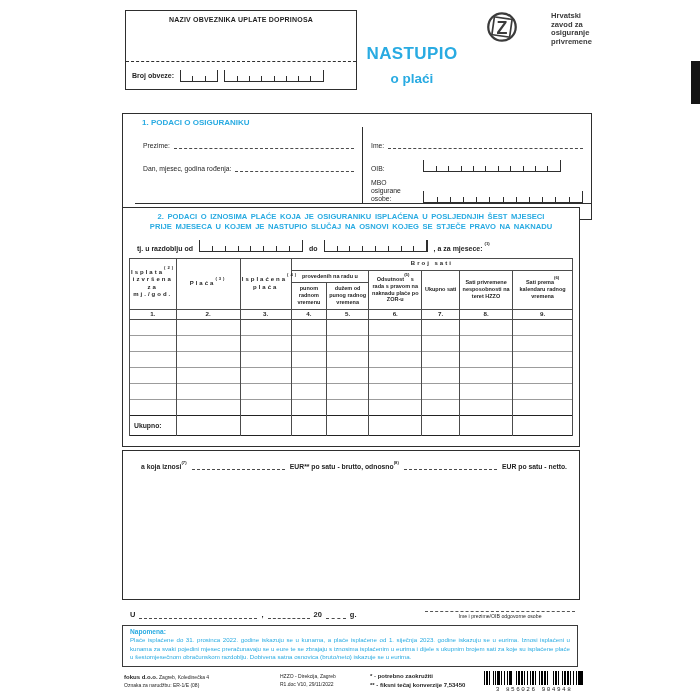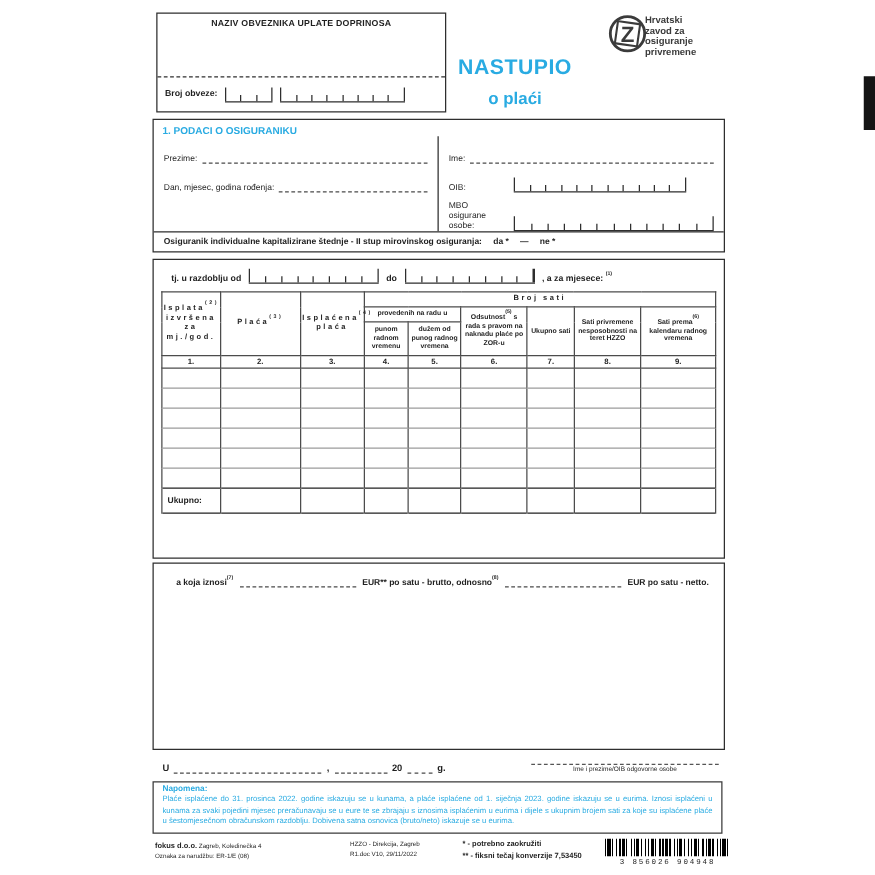--- a/index.html
+++ b/index.html
@@ -10,33 +10,33 @@
   .naziv-box{left:125px;top:10px;width:230px;height:78px;border:1.2px solid #2e2e2e;display:flex;flex-direction:column;}
   .naziv-title{font-size:7px;font-weight:700;text-align:center;padding-top:5px;letter-spacing:.2px;}
   .naziv-spacer{flex:1;}
   .naziv-bottom{border-top:1.2px dashed #2e2e2e;height:27px;display:flex;align-items:center;gap:6px;padding:0 6px;}
   .lbl-b{font-size:7px;font-weight:700;white-space:nowrap;}
   .doc-title{left:356px;top:44px;width:112px;text-align:center;}
   .doc-title .t1{font-size:17px;font-weight:800;letter-spacing:.4px;}
   .doc-title .t2{font-size:13.5px;font-weight:800;margin-top:7px;}
   .doc-title div{color:var(--accent);}
   .logo{left:486px;top:11px;width:32px;height:32px;}
-  .logo-text{left:516px;top:12px;font-size:7.6px;font-weight:700;line-height:1.15;color:#3b3b3b;}
+  .logo-text{left:551px;top:12px;font-size:7.6px;font-weight:700;line-height:1.15;color:#3b3b3b;}
   .print-mark{left:691px;top:61px;width:9px;height:43px;background:#151515;}
   
   .comb{display:flex;align-items:flex-end;position:relative;height:11px;border-bottom:1.3px solid #2e2e2e;}
   .comb::before,.comb::after{content:"";width:1.3px;height:11px;background:#2e2e2e;flex:none;}
   .comb i{flex:1;height:5px;border-right:1.1px solid #2e2e2e;}
   .comb i:last-child{border-right:none;}
   
   .dl{border-bottom:1px dashed #4a4a4a;height:8px;}
   
   .secbox{left:122px;width:456px;border:1.3px solid #2e2e2e;background:#fff;}
   .sechead{color:var(--accent);font-weight:700;font-size:8px;}
-  .s1{top:95px;height:105px;display:flex;flex-direction:column;}
+  .s1{top:113px;height:105px;display:flex;flex-direction:column;padding-left:12px;}
   .s1 .sechead{padding:4px 7px 0;}
   .s1-cols{flex:1;display:flex;}
   .s1-left{width:226px;border-right:1.1px solid #2e2e2e;padding:4px 8px 0 8px;}
   .s1-right{flex:1;padding:4px 8px 0 8px;}
   .frow{display:flex;align-items:flex-end;gap:4px;margin-top:9px;}
   .flbl{font-size:6.8px;white-space:nowrap;}
   .flbl2{font-size:6.8px;line-height:1.2;}
   .frow .dl{flex:1;}
   .s1-bottom{border-top:1.1px solid #2e2e2e;height:16px;display:flex;align-items:center;gap:9px;padding:0 8px;font-size:6.8px;font-weight:700;}
   .s2{top:207px;height:238px;}
@@ -181,20 +181,24 @@
     </div>
     <div class="s1-bottom">
       <span>Osiguranik individualne kapitalizirane štednje - II stup mirovinskog osiguranja:</span>
       <span>da *</span>
       <span>—</span>
       <span>ne *</span>
     </div>
   </div>
 
   <div class="abs secbox s2">
+    <div class="sechead s2-head">
+      <div>2. PODACI O IZNOSIMA PLAĆE KOJA JE OSIGURANIKU ISPLAĆENA U POSLJEDNJIH ŠEST MJESECI</div>
+      <div>PRIJE MJESECA U KOJEM JE NASTUPIO SLUČAJ NA OSNOVI KOJEG SE STJEČE PRAVO NA NAKNADU</div>
+    </div>
     <div class="razd">
       <span>tj. u razdoblju od</span>
       <span class="comb" style="width:104px">
           <i></i>
           <i></i>
           <i></i>
           <i></i>
           <i></i>
           <i></i>
           <i></i>

